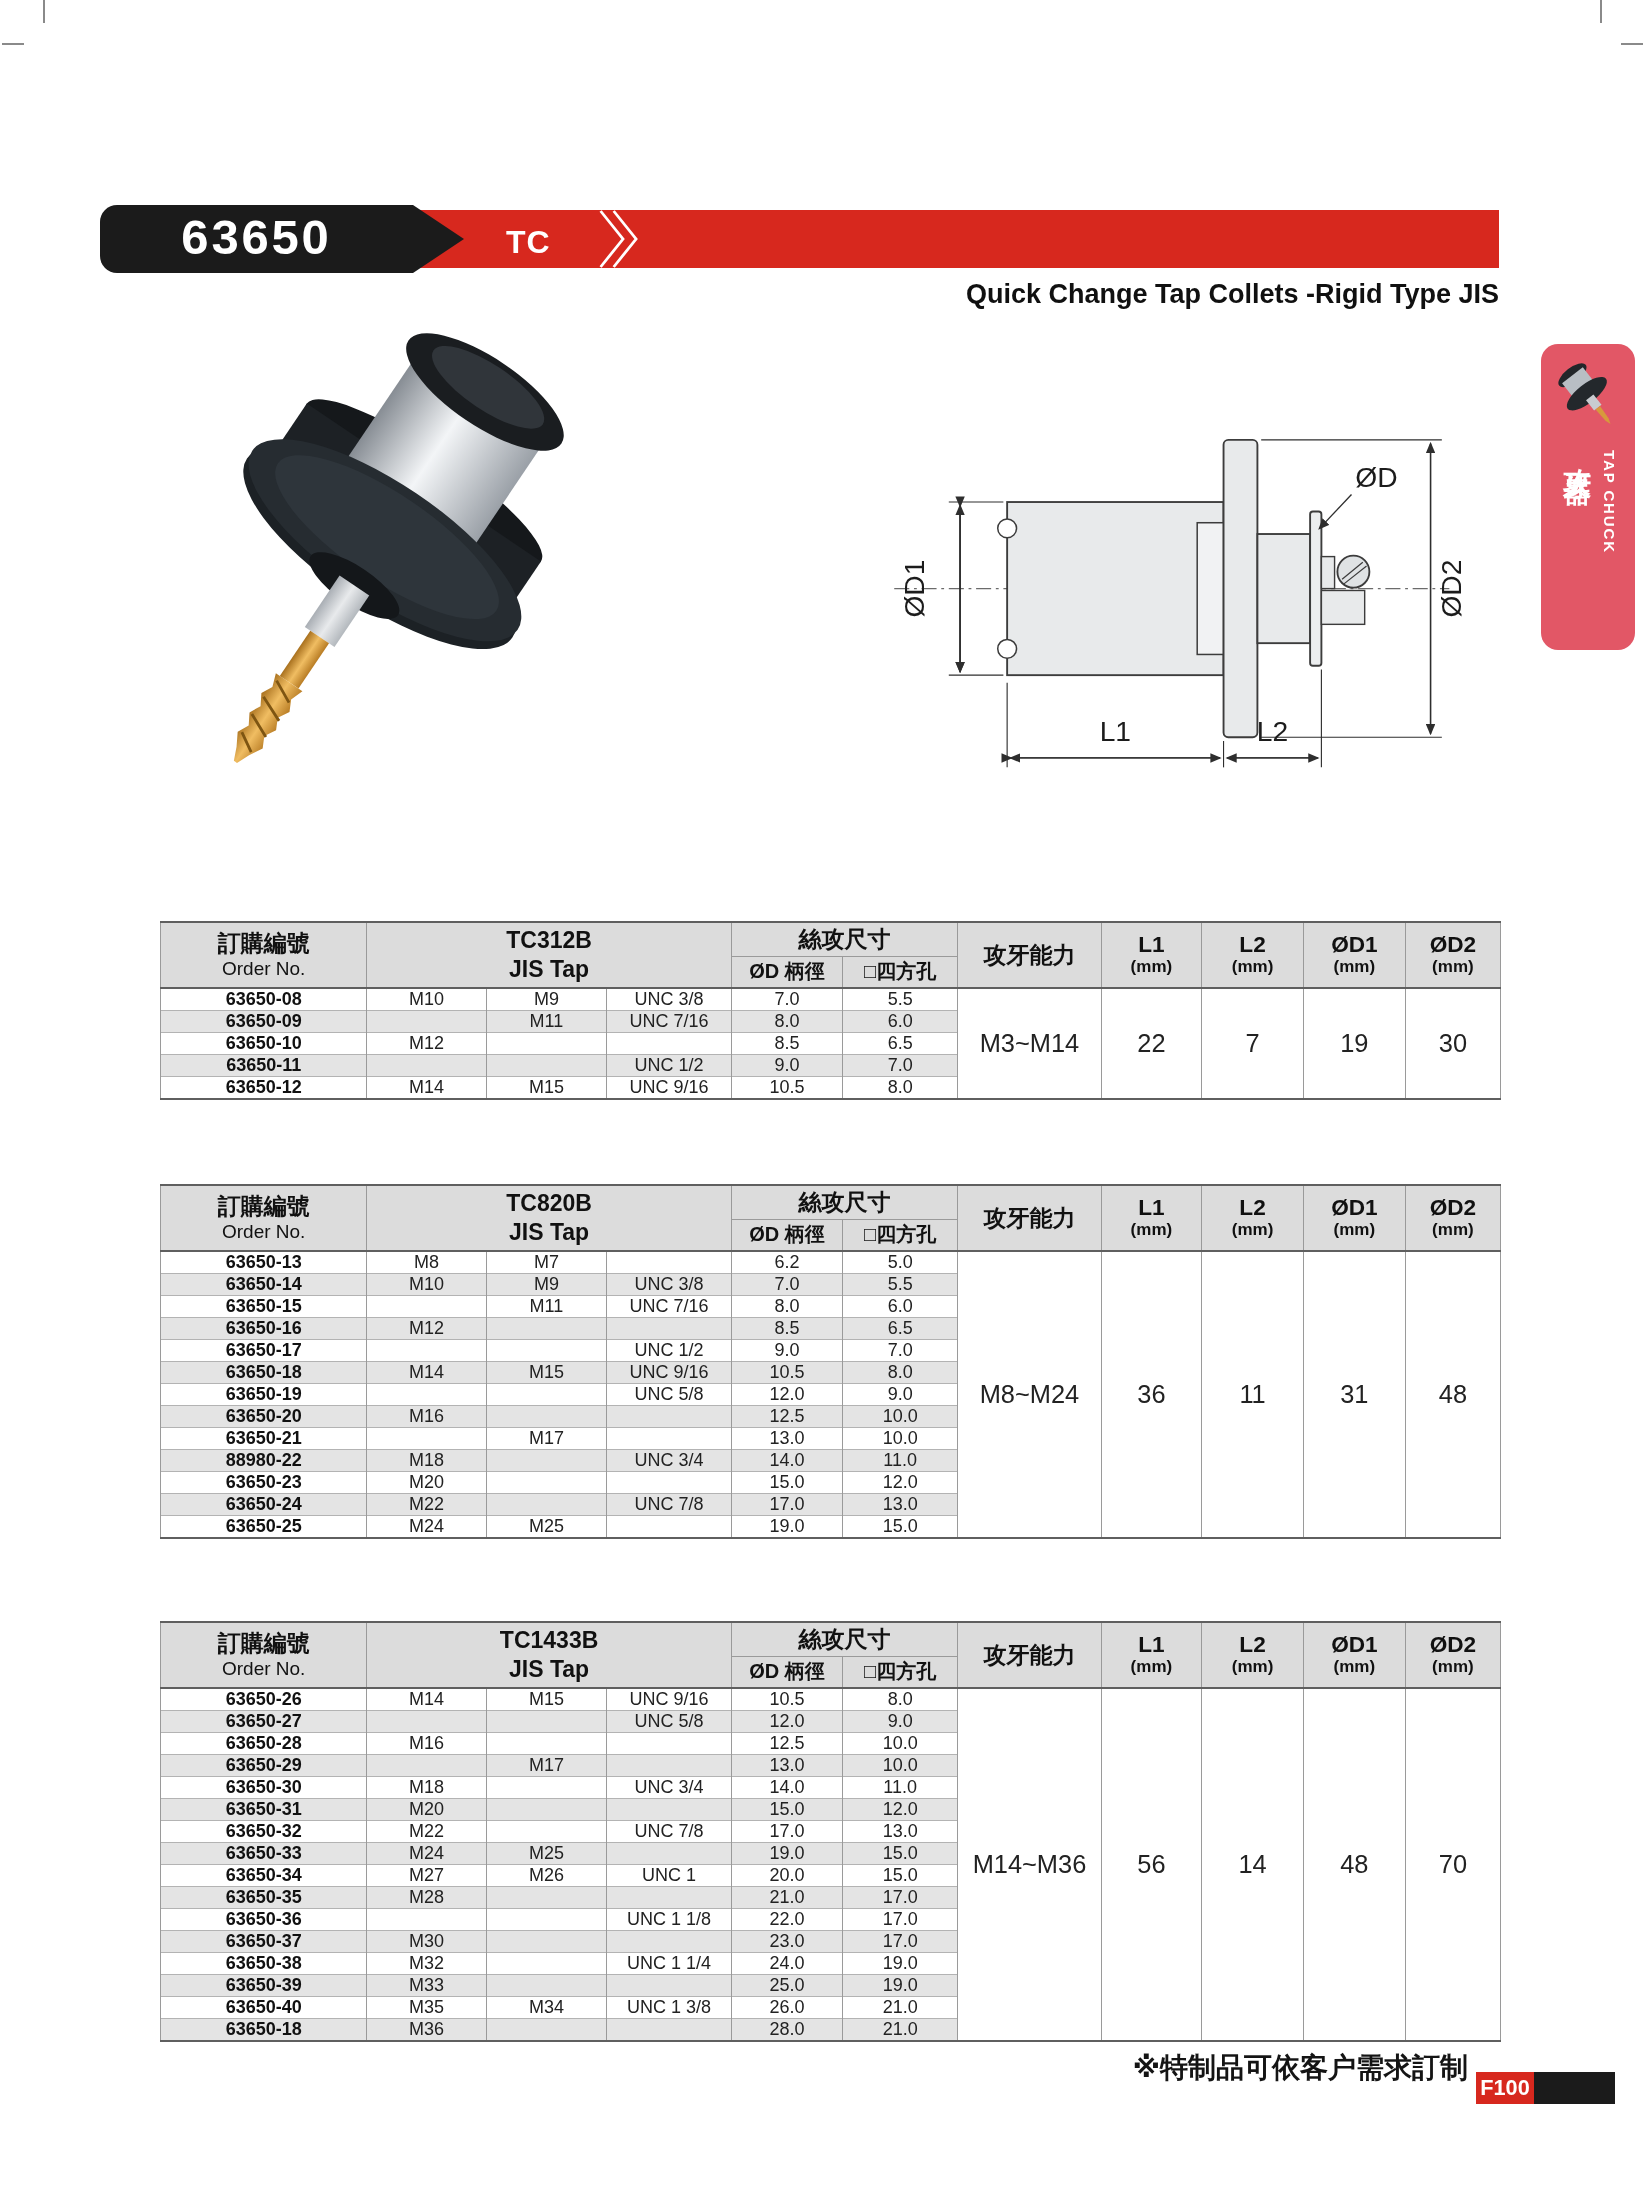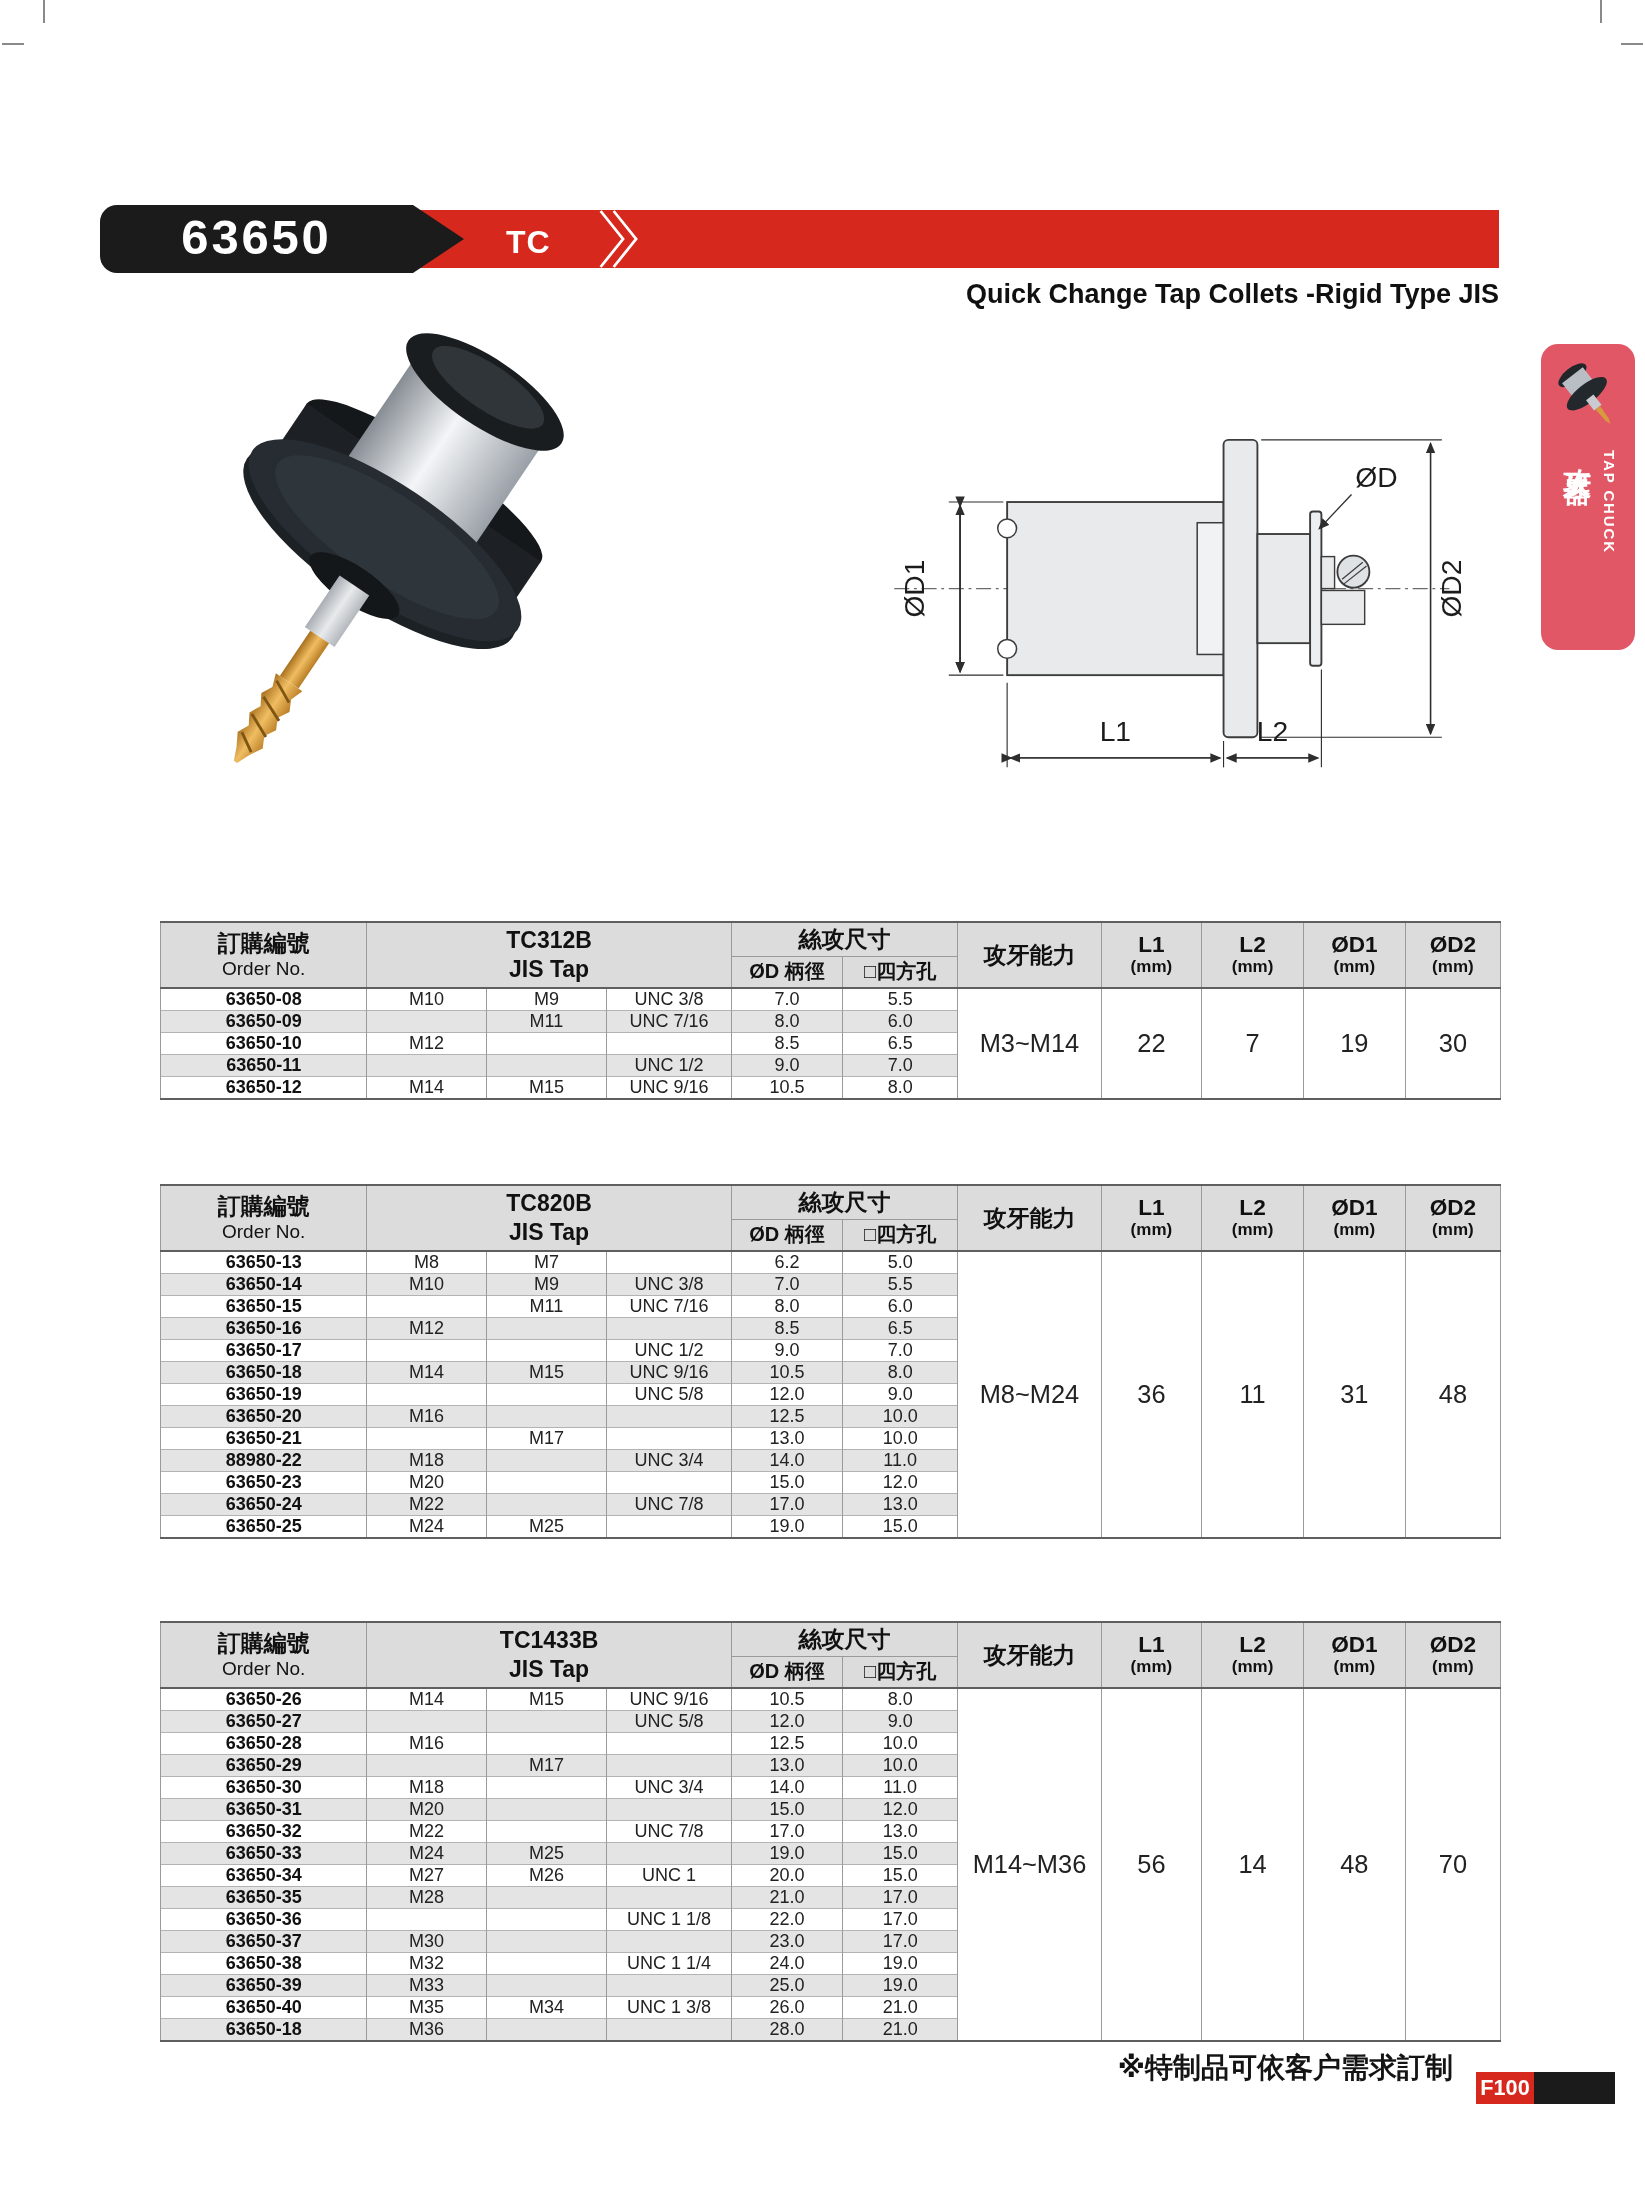--- a/index.html
+++ b/index.html
@@ -45,21 +45,21 @@
   table.spec tbody td.merged{background:#fff;font-size:25.4px;color:#222;border-top:none;border-bottom:2.8px solid #5f5f5f;}
   table.spec tbody tr:last-child td{border-bottom:2.8px solid #5f5f5f;}
   table.spec td.c-order{font-weight:bold;color:#111;margin-left:8px;}
   .zh{font-size:23px;font-weight:bold;line-height:1.25;}
   .en{font-size:19px;font-weight:normal;line-height:1.2;}
   .model{font-size:23px;font-weight:bold;line-height:1.25;}
   .dim{font-size:22.6px;font-weight:bold;line-height:1.1;}
   .mm{font-size:17px;font-weight:bold;line-height:1.1;}
   .sub{font-size:20px;font-weight:bold;}
   
-  #footnote{position:absolute;right:192px;top:2049px;font-size:28px;font-weight:bold;color:#141414;white-space:nowrap;}
+  #footnote{position:absolute;right:177px;top:2049px;font-size:28px;font-weight:bold;color:#141414;white-space:nowrap;}
   #page-badge{position:absolute;left:1476px;top:2072px;height:32px;}
   #page-badge .red{position:absolute;left:0;top:0;width:58px;height:32px;background:#d7281e;color:#fff;font-size:21.7px;font-weight:bold;text-align:center;line-height:32px;}
   #page-badge .blk{position:absolute;left:58px;top:0;width:81px;height:32px;background:#1b1b1b;}
 </style>
 </head>
 <body>
 
 <div id="page">
 
   <div class="crop" style="left:43px;top:0;width:1.9px;height:22.6px;"></div>

